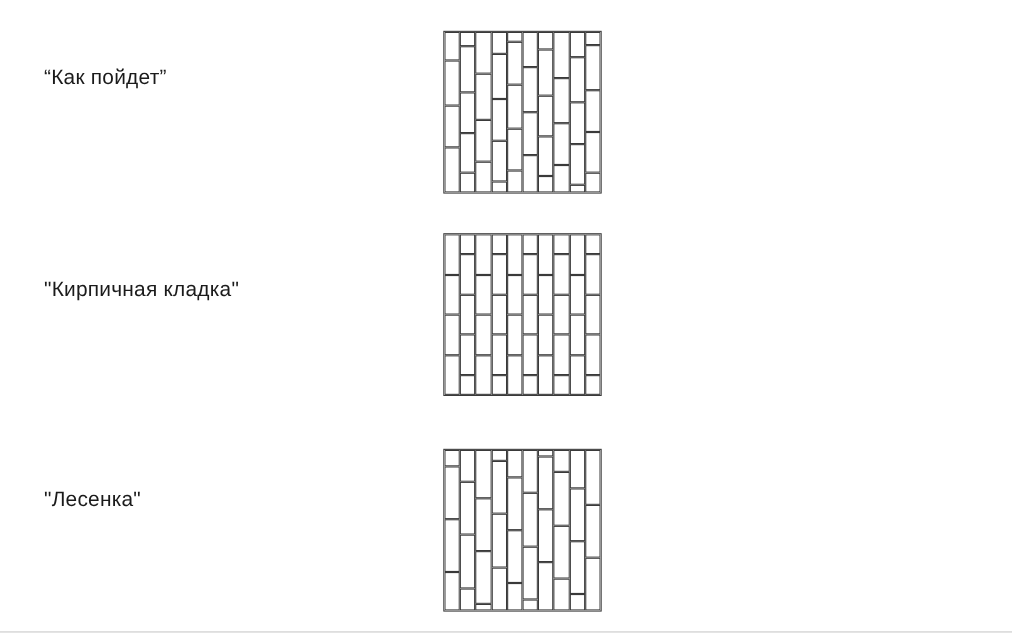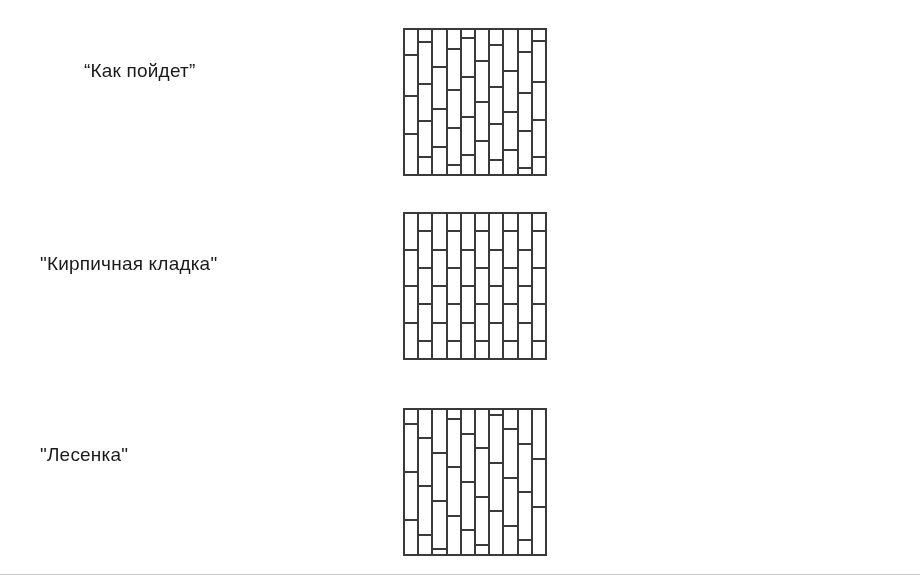--- a/index.html
+++ b/index.html
@@ -53,21 +53,21 @@
     height: 1px;
     background: #c9c9c9;
   }
 </style>
 </head>
 <body>
 
 <div class="diagram">
 
   <div class="row">
-    <div class="row-label" style="top:60px;margin-left:44px;">“Как пойдет”</div>
+    <div class="row-label" style="top:60px;">“Как пойдет”</div>
     <div class="pattern" id="pattern-0" style="left:403px; top:28px; width:144px; height:148px;">
         <div class="plank" style="left: 0px; top: 0px; width: 14.2px; height: 26.28px;"></div>
         <div class="plank" style="left: 0px; top: 26.28px; width: 14.2px; height: 40.88px;"></div>
         <div class="plank" style="left: 0px; top: 67.16px; width: 14.2px; height: 37.96px;"></div>
         <div class="plank" style="left: 0px; top: 105.12px; width: 14.2px; height: 40.88px;"></div>
         <div class="plank" style="left: 14.2px; top: 0px; width: 14.2px; height: 13.14px;"></div>
         <div class="plank" style="left: 14.2px; top: 13.14px; width: 14.2px; height: 42.34px;"></div>
         <div class="plank" style="left: 14.2px; top: 55.48px; width: 14.2px; height: 36.5px;"></div>
         <div class="plank" style="left: 14.2px; top: 91.98px; width: 14.2px; height: 36.5px;"></div>
         <div class="plank" style="left: 14.2px; top: 128.48px; width: 14.2px; height: 17.52px;"></div>

